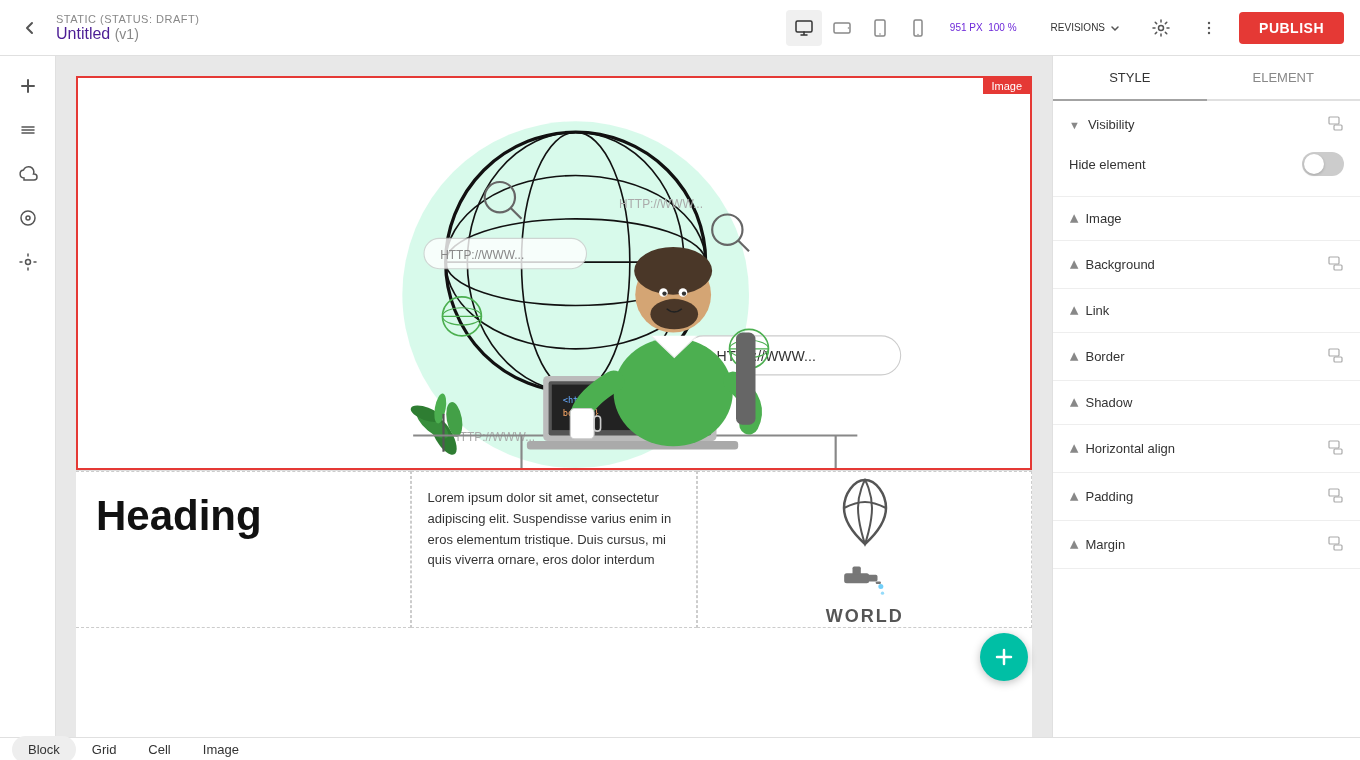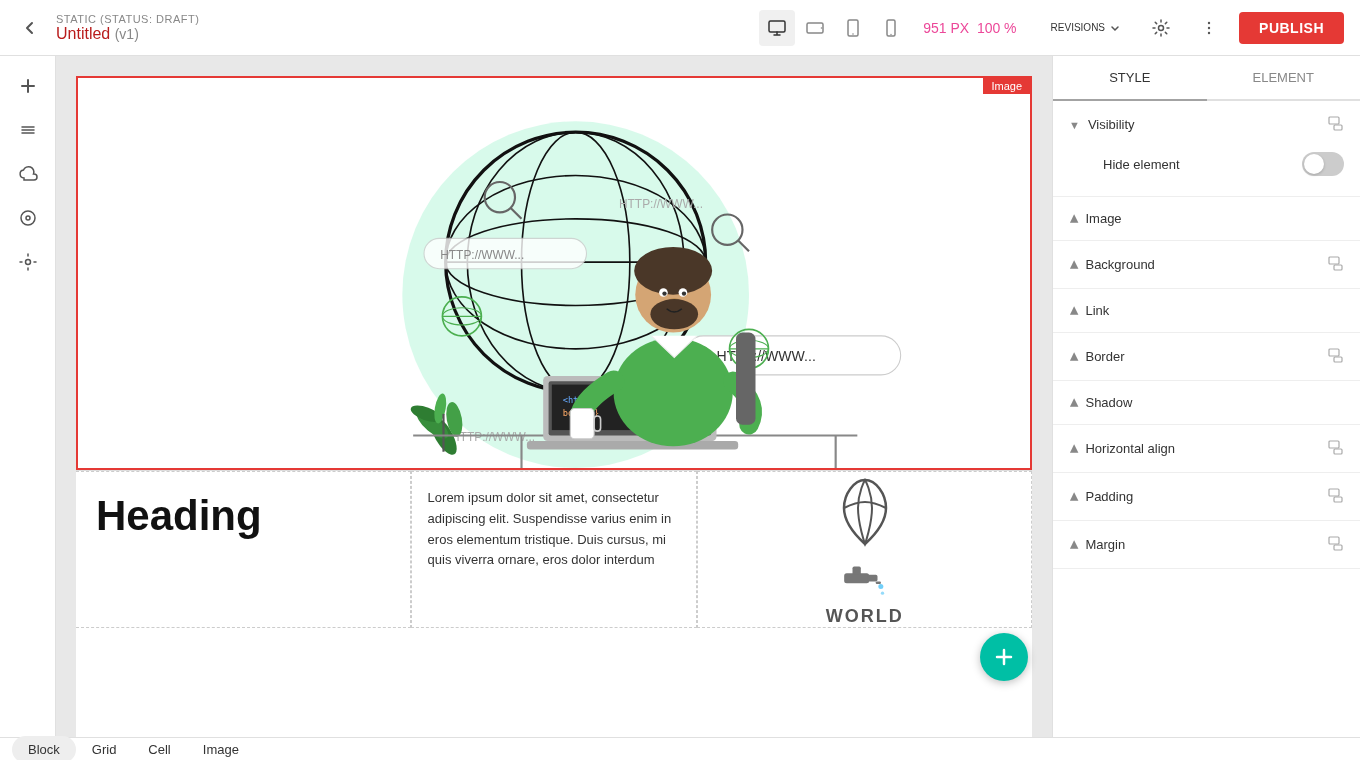--- a/index.html
+++ b/index.html
@@ -7,26 +7,26 @@
 
     
     .top-bar {
       display: flex; align-items: center; background: #fff; border-bottom: 1px solid #e0e0e0;
       height: 56px; padding: 16px 16px; gap: 12px; flex-shrink: 0; z-index: 10;
     }
     .back-btn { width: 28px; height: 28px; display: flex; align-items: center; justify-content: center; cursor: pointer; color: #555; }
     .title-area { display: flex; flex-direction: column; flex: 0 0 auto; }
     .title-status { font-size: 11px; color: #888; text-transform: uppercase; letter-spacing: 0.5px; }
     .title-name { font-size: 16px; font-weight: 600; color: #222; }
-    .title-name span { color: #b91c1c; font-weight: 400; }
+    .title-name span { color: #4c1d95; font-weight: 400; }
     .spacer { flex: 1; }
     .viewport-btns { display: flex; gap: 2px; align-items: center; }
     .vp-btn { width: 36px; height: 36px; display: flex; align-items: center; justify-content: center; border-radius: 4px; cursor: pointer; color: #555; }
     .vp-btn.active { background: #f0f0f0; }
-    .vp-info { font-size: 14px; color: #ec4899; padding: 0 12px; }
+    .vp-info { font-size: 10px; color: #6d28d9; padding: 0 12px; }
     .revisions-btn { display: flex; align-items: center; gap: 4px; font-size: 10px; color: #333; cursor: pointer; padding: 6px 10px; border-radius: 4px; }
     .gear-btn { width: 36px; height: 36px; display: flex; align-items: center; justify-content: center; cursor: pointer; color: #555; }
     .more-btn { width: 36px; height: 36px; display: flex; align-items: center; justify-content: center; cursor: pointer; color: #555; }
     .publish-btn { background: #e53935; color: #fff; border: none; padding: 8px 20px; border-radius: 4px; font-size: 14px; font-weight: 600; cursor: pointer; letter-spacing: 0.5px; }
 
     
     .main { display: flex; flex: 1; overflow: hidden; }
 
     
     .left-sidebar { width: 56px; background: #fff; border-right: 1px solid #e0e0e0; display: flex; flex-direction: column; align-items: center; padding: 12px 0; gap: 8px; flex-shrink: 0; }
@@ -96,21 +96,21 @@
     .panel-section-header .responsive-icon { color: #aaa; font-size: 14px; margin-left: 8px; }
     .visibility-row { display: flex; align-items: center; justify-content: space-between; padding: 4px 0; }
     .visibility-label { font-size: 13px; color: #333; }
     .toggle { width: 42px; height: 24px; background: #ccc; border-radius: 12px; position: relative; cursor: pointer; }
     .toggle-knob { position: absolute; top: 2px; left: 2px; width: 20px; height: 20px; background: #fff; border-radius: 50%; box-shadow: 0 1px 3px rgba(0,0,0,0.2); }
 
     
     .airbnb-area { display: flex; flex-direction: column; align-items: center; justify-content: center; gap: 2px; }
     .world-text { font-size: 18px; font-weight: 700; color: #555; letter-spacing: 2px; }
 
-    .visibility-expanded { padding: 0 16px 16px 50px; }
+    .visibility-expanded { padding: 0 16px 16px 16px; }
   </style>
 </head>
 <body>
 
 <div class="top-bar">
   <div class="back-btn">
     <svg width="18" height="18" viewBox="0 0 18 18" fill="none">
         <path d="M11 4L6 9L11 14" stroke="#555" stroke-width="2" stroke-linecap="round" stroke-linejoin="round"></path>
       </svg>
   </div>

